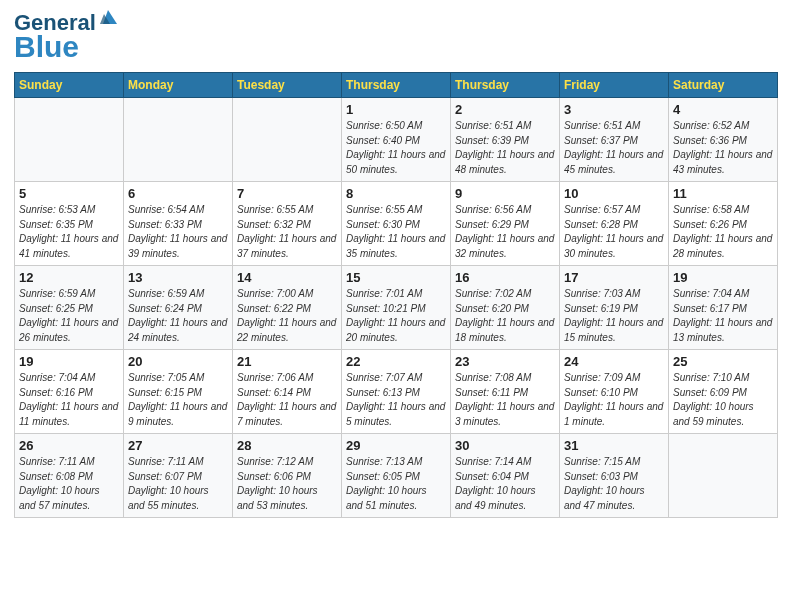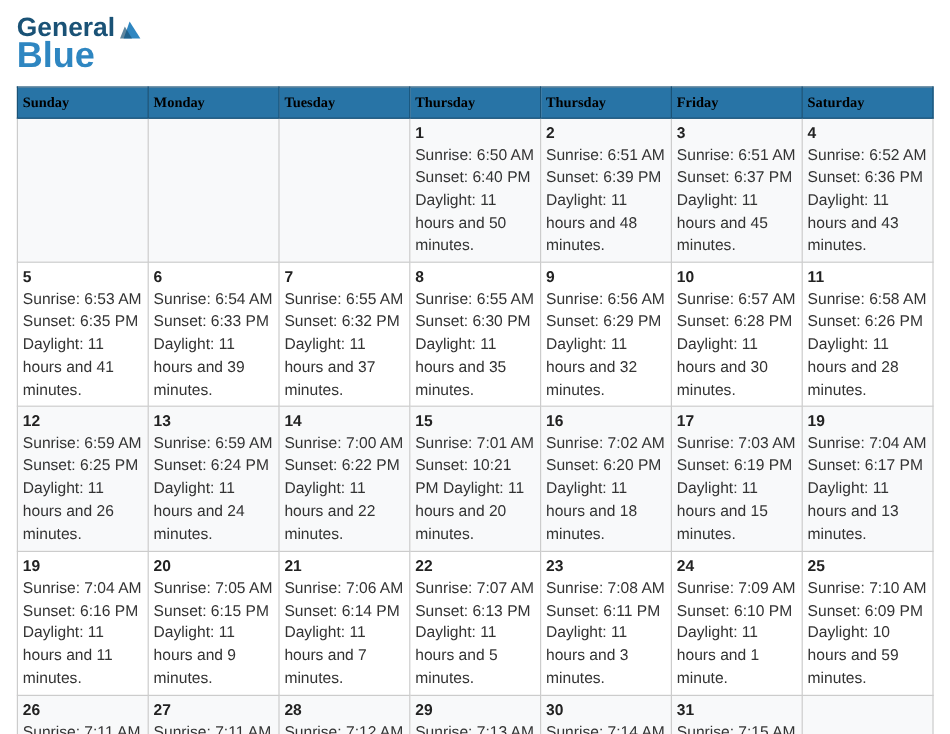--- a/index.html
+++ b/index.html
@@ -37,27 +37,26 @@
       font-size: 15px;
       color: #555;
     }
     table {
       width: 100%;
       border-collapse: collapse;
       table-layout: fixed;
     }
     thead tr th {
       background: #2874a6;
-      color: #000000;
+      color: #fde047;
       font-size: 12px;
       font-weight: bold;
       padding: 5px 4px;
       text-align: left;
       border: 1px solid #1a5276;
-      font-family: Liberation Serif, serif;
     }
     tbody tr td {
       border: 1px solid #ccc;
       vertical-align: top;
       padding: 4px 4px 4px 4px;
       font-size: 10px;
       color: #333;
       height: 82px;
       background: #fff;
     }
@@ -65,38 +64,39 @@
       background: #f8f9fa;
     }
     .day-num {
       font-size: 13px;
       font-weight: bold;
       color: #222;
       display: block;
       margin-bottom: 2px;
     }
     .day-info {
-      font-size: 13px;
+      font-size: 10px;
       color: #333;
       line-height: 1.45;
+      font-style: italic;
     }
     .empty {
       background: #fff !important;
     }
     tbody tr:nth-child(odd) td.empty {
       background: #f8f9fa !important;
     }
   </style>
 </head>
 <body>
 
 <div class="container">
   <div class="header">
     <div class="logo">
-      <div style="display:flex;align-items:flex-end;">
+      <div style="display:flex;align-items:flex-start;">
         <span style="font-size:22px;font-weight:bold;color:#1a5276;">General</span>
         <svg width="22" height="22" viewBox="0 0 22 22" style="margin-left:1px;margin-top:-4px;">
           <polygon points="6,18 11,4 20,18" fill="#2e86c1"></polygon>
           <polygon points="3,18 7,8 13,18" fill="#1a5276" opacity="0.7"></polygon>
         </svg>
       </div>
       <div style="font-size:30px;font-weight:bold;color:#2e86c1;margin-top:-6px;">Blue</div>
     </div>
     <div class="title-block">
       <div class="month-title"></div>

